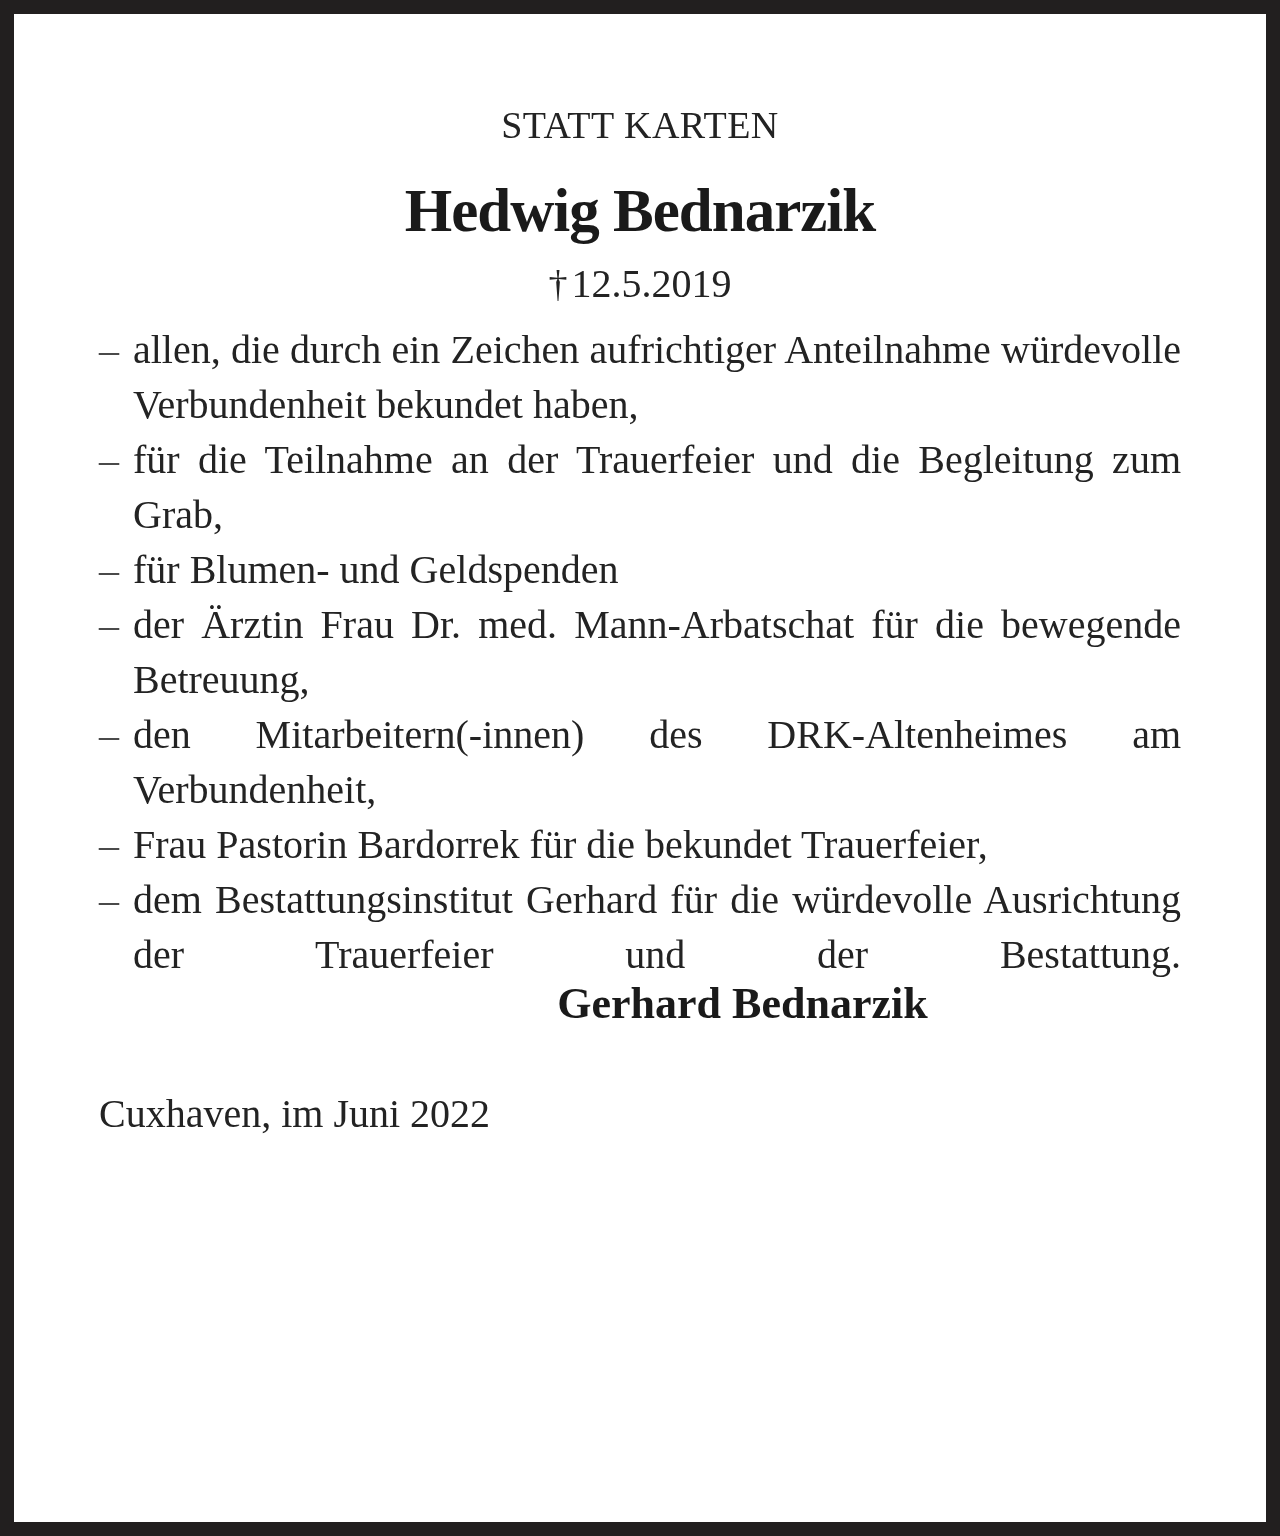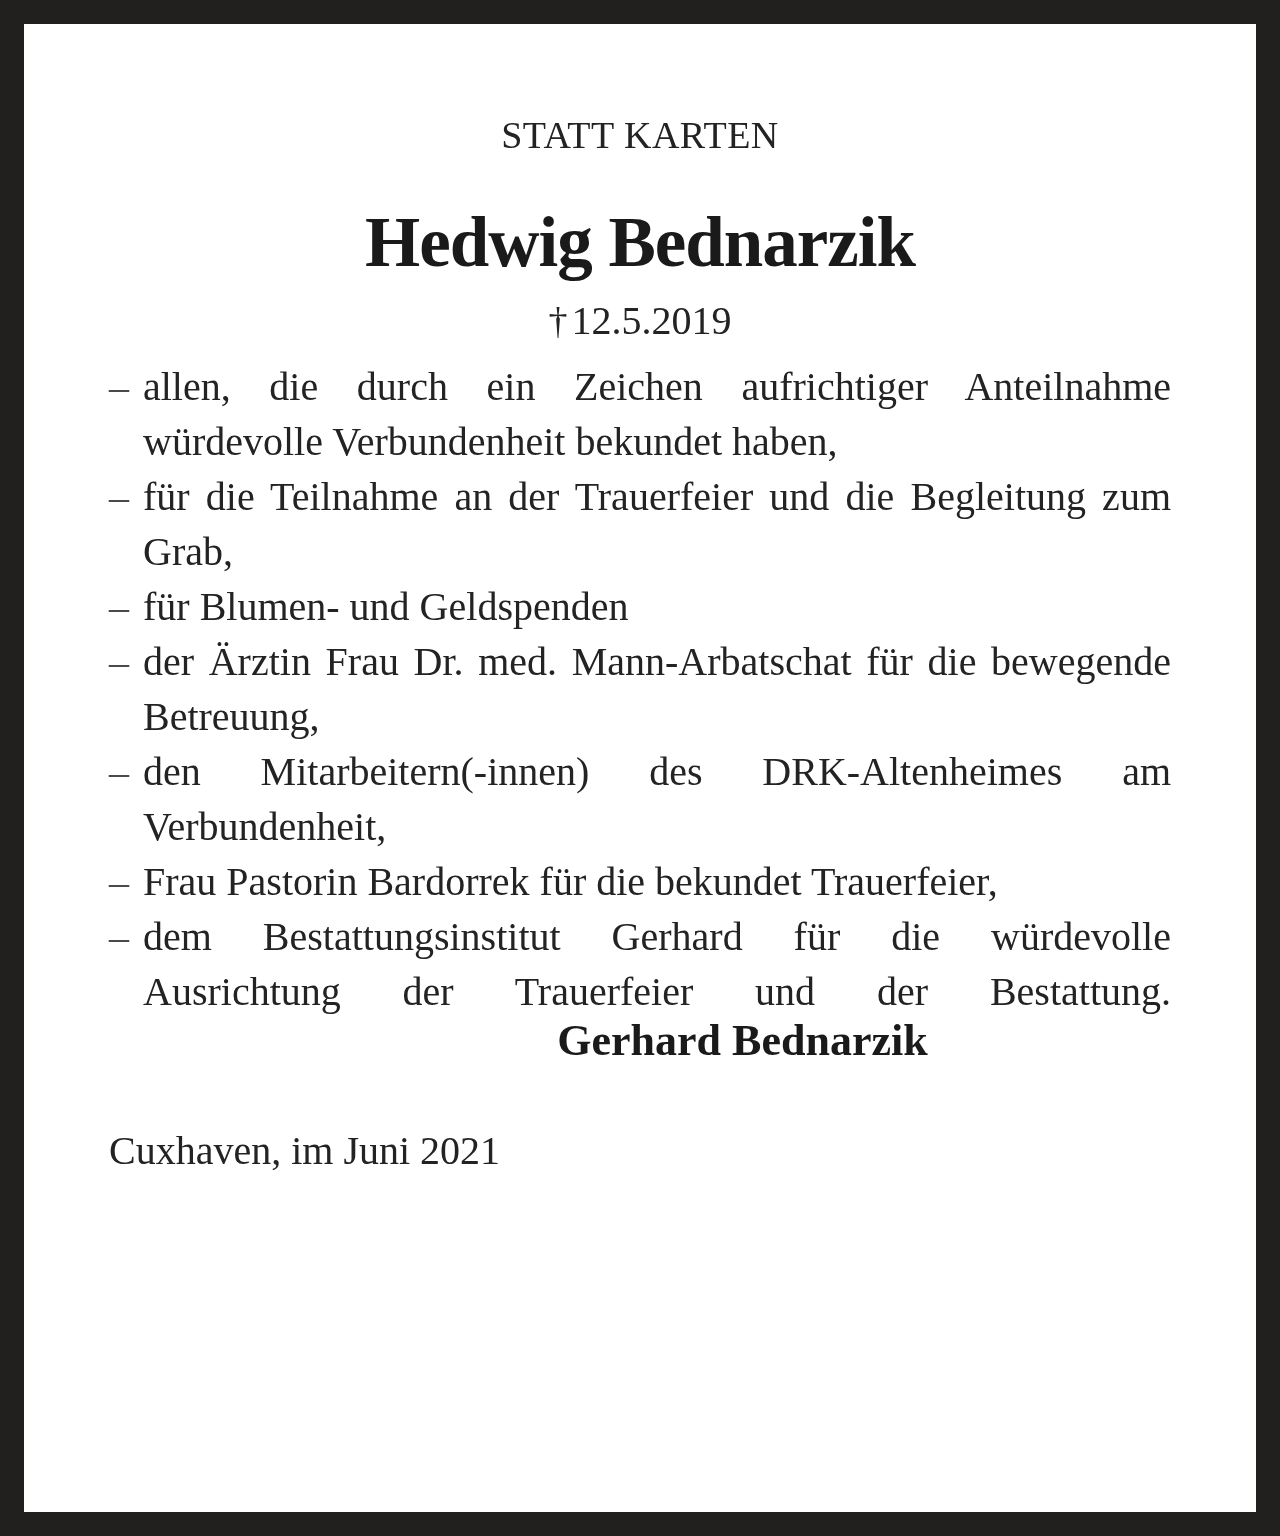--- a/index.html
+++ b/index.html
@@ -7,21 +7,21 @@
     padding: 0;
     background: #ffffff;
   }
 
   .obituary-page {
     position: relative;
     width: 1280px;
     height: 1536px;
     background: #221f1f;
     box-sizing: border-box;
-    padding: 24px;
+    padding: 14px;
     overflow: hidden;
     font-family: "Liberation Serif", "DejaVu Serif", serif;
   }
 
   .card {
     position: relative;
     width: 100%;
     height: 100%;
     background: #ffffff;
     box-sizing: border-box;
@@ -35,26 +35,26 @@
     font-size: 38px;
     letter-spacing: 0.5px;
     color: #232323;
     margin-top: 92px;
     line-height: 1;
     font-weight: 400;
   }
 
   .deceased-name {
     text-align: center;
-    font-size: 71px;
+    font-size: 61px;
     font-weight: bold;
     color: #1a1a1a;
     letter-spacing: -1px;
     line-height: 1.08;
-    margin-top: 50px;
+    margin-top: 34px;
     white-space: nowrap;
   }
 
   .death-date {
     text-align: center;
     font-size: 40px;
     color: #232323;
     margin-top: 20px;
     line-height: 1;
   }
@@ -180,16 +180,16 @@
 
       <div class="thanks-item justify-all">
         <span class="dash-marker">–</span>
         <span class="item-text">dem Bestattungsinstitut Gerhard für die würdevolle Ausrichtung der Trauerfeier und der Bestattung.</span>
       </div>
 
     </div>
 
     <div class="signature">Gerhard Bednarzik</div>
 
-    <div class="place-date">Cuxhaven, im Juni 2021</div>
+    <div class="place-date">Cuxhaven, im Juni 2022</div>
 
   </div>
 </div>
 
 </body></html>

